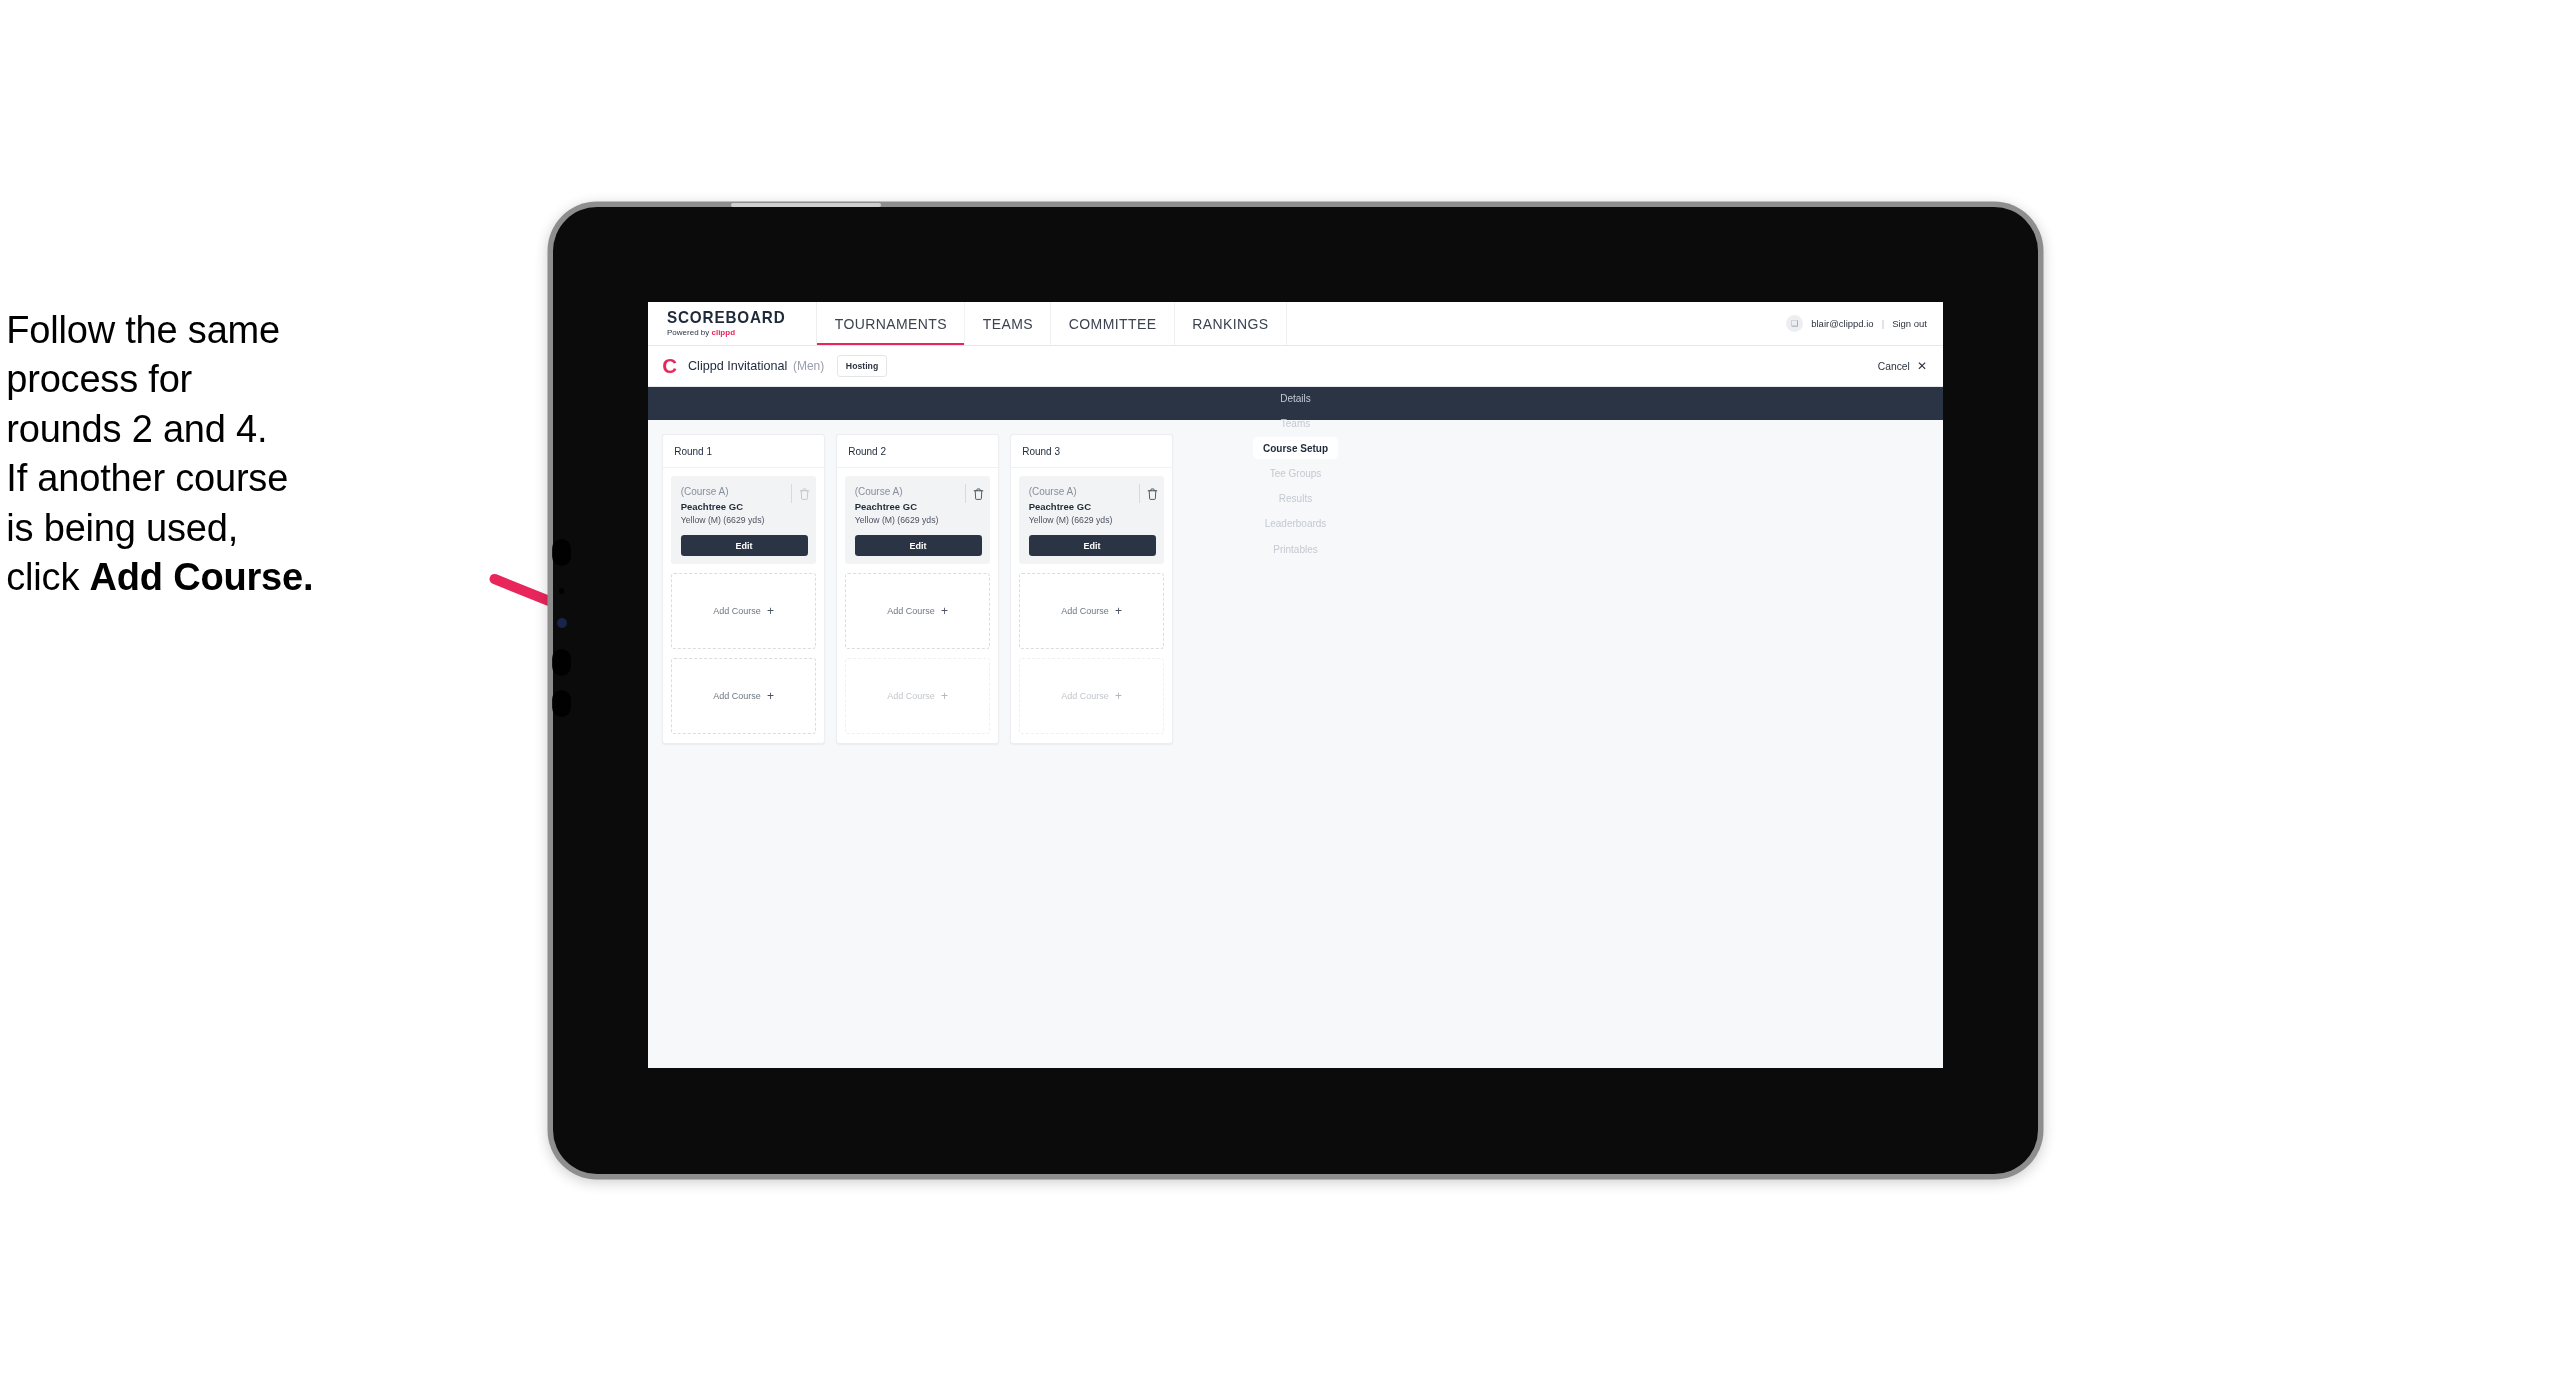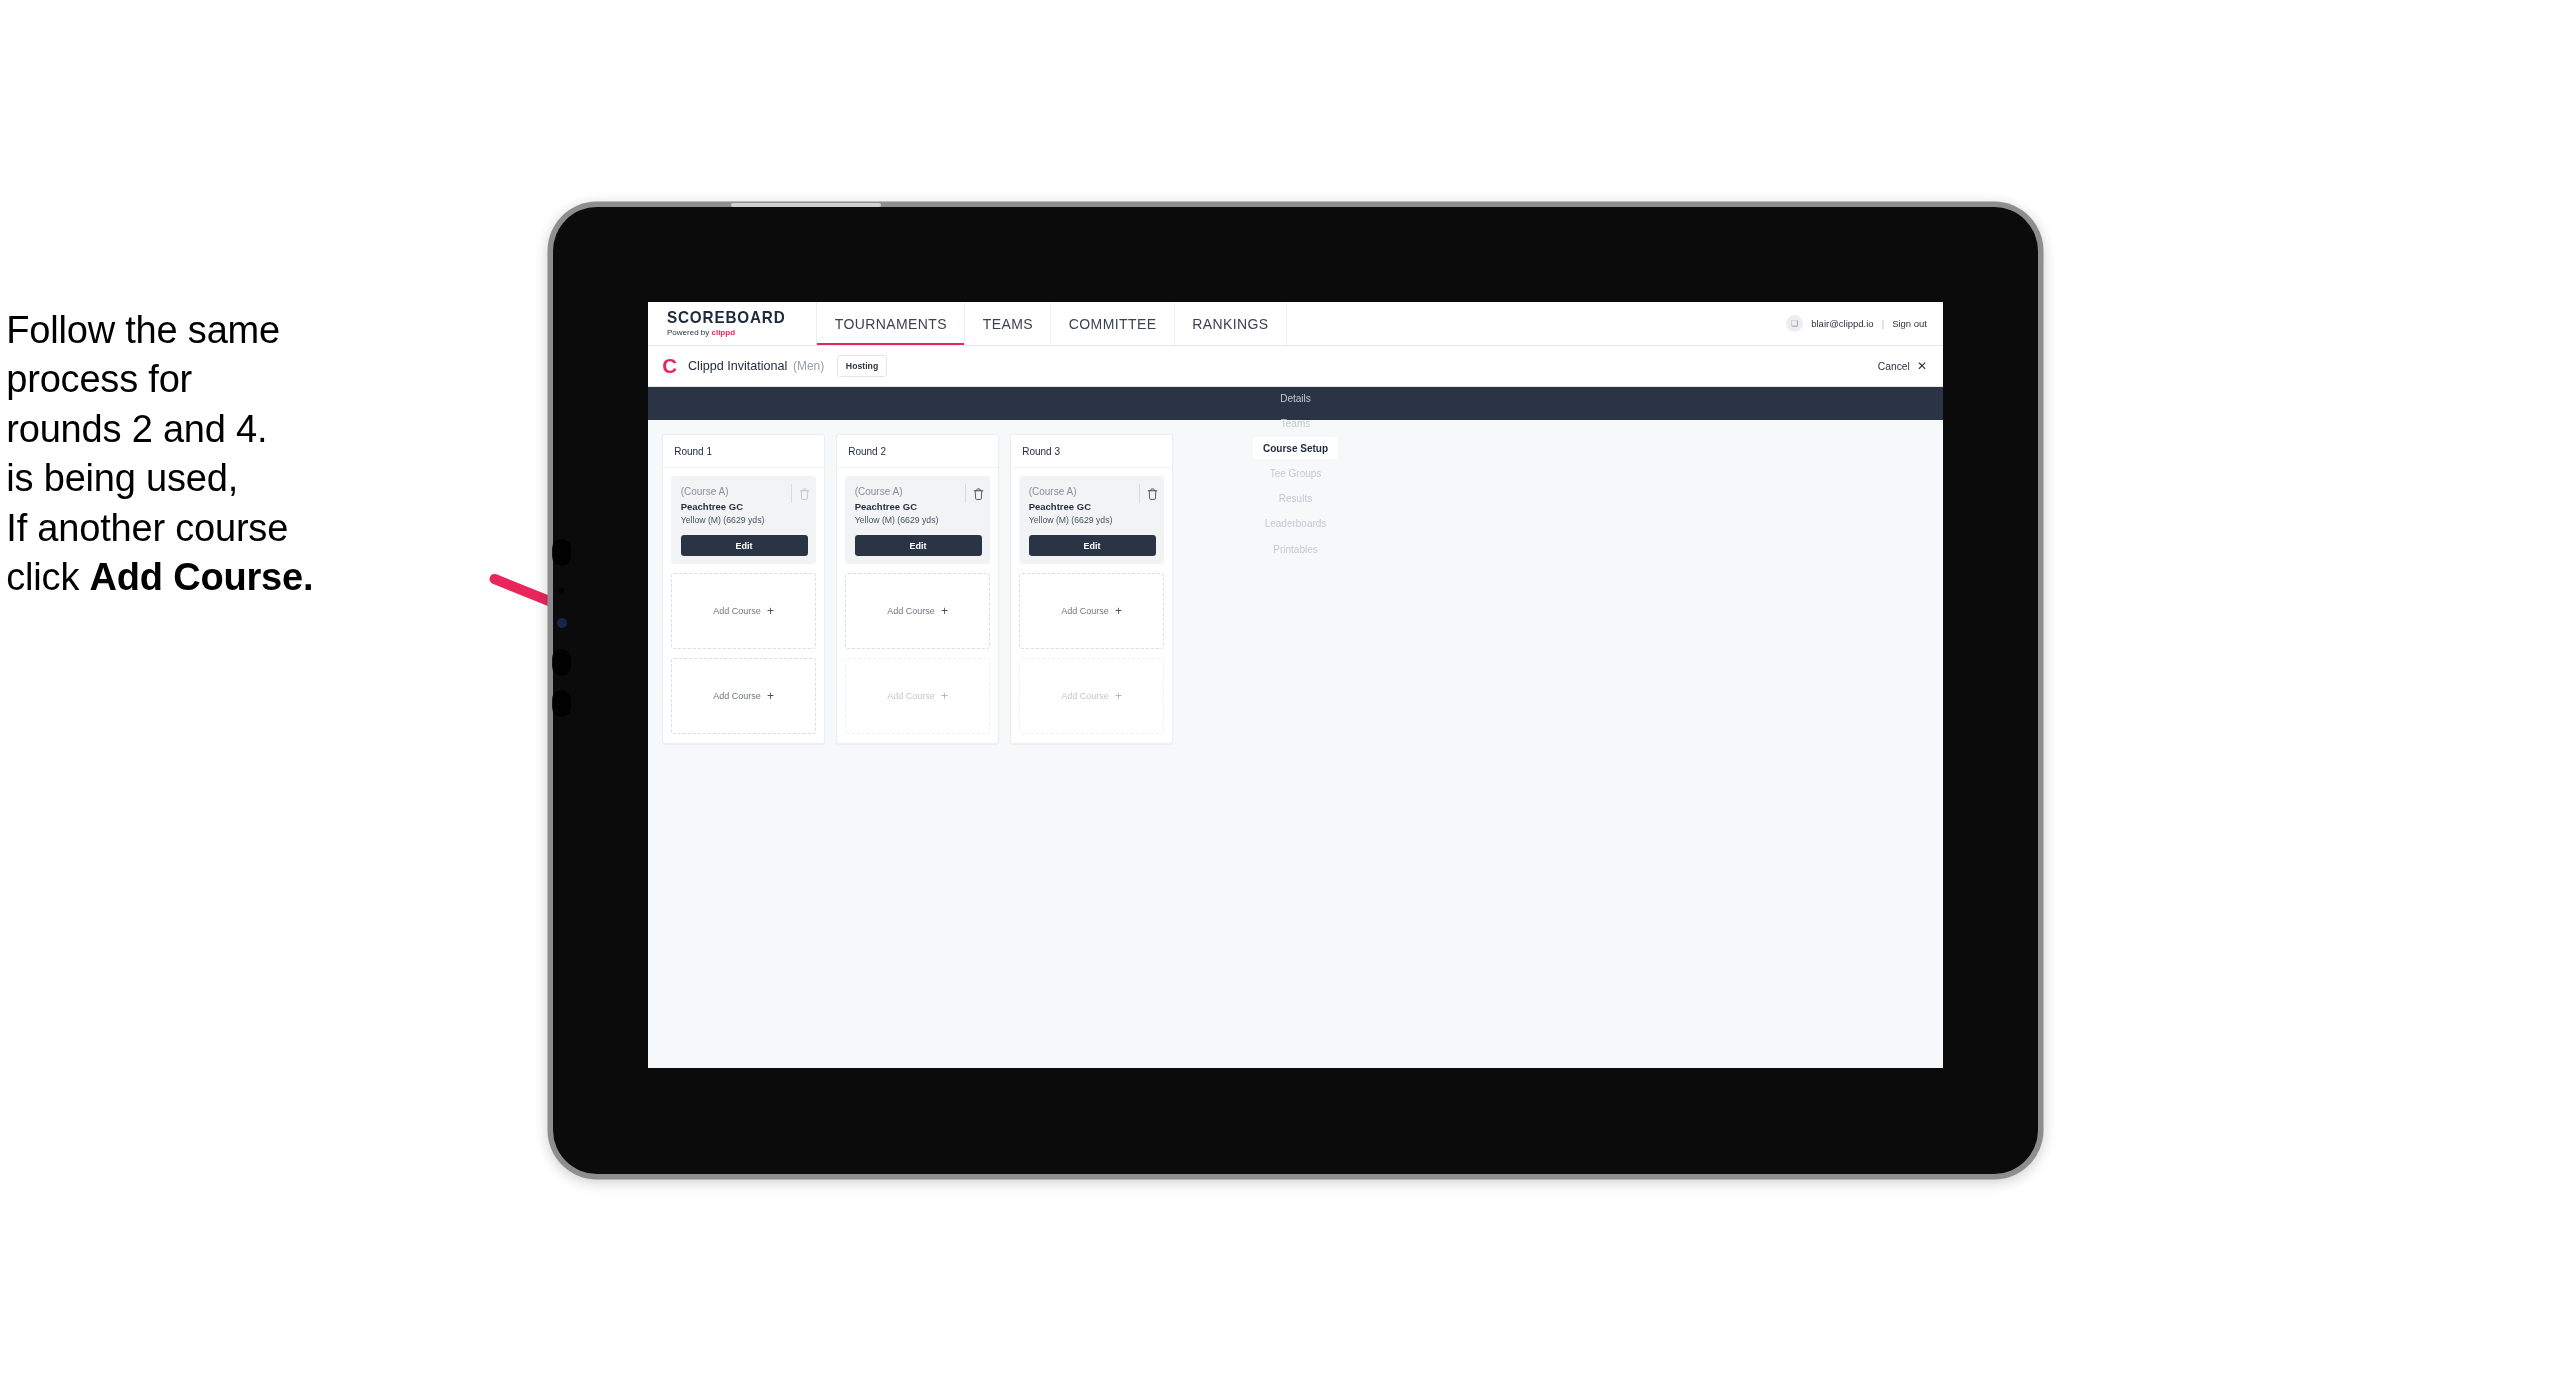--- a/index.html
+++ b/index.html
@@ -173,22 +173,22 @@
 </style>
 </head>
 <body>
 
 <div class="stage">
 
   <div class="annotation">
     <div>Follow the same</div>
     <div>process for</div>
     <div>rounds 2 and 4.</div>
+    <div>If another course</div>
     <div>is being used,</div>
-    <div>If another course</div>
     <div><span>click </span><b>Add Course.</b></div>
   </div>
 
   <svg class="arrow-svg" viewBox="0 0 420 200">
     <line x1="26" y1="33" x2="350" y2="163" stroke="#e8265c" stroke-width="13" stroke-linecap="round"></line>
     <polygon points="372,172 300,128 305,178" fill="#e8265c"></polygon>
   </svg>
 
   <div class="tablet">
     <div class="top-notch"></div>

